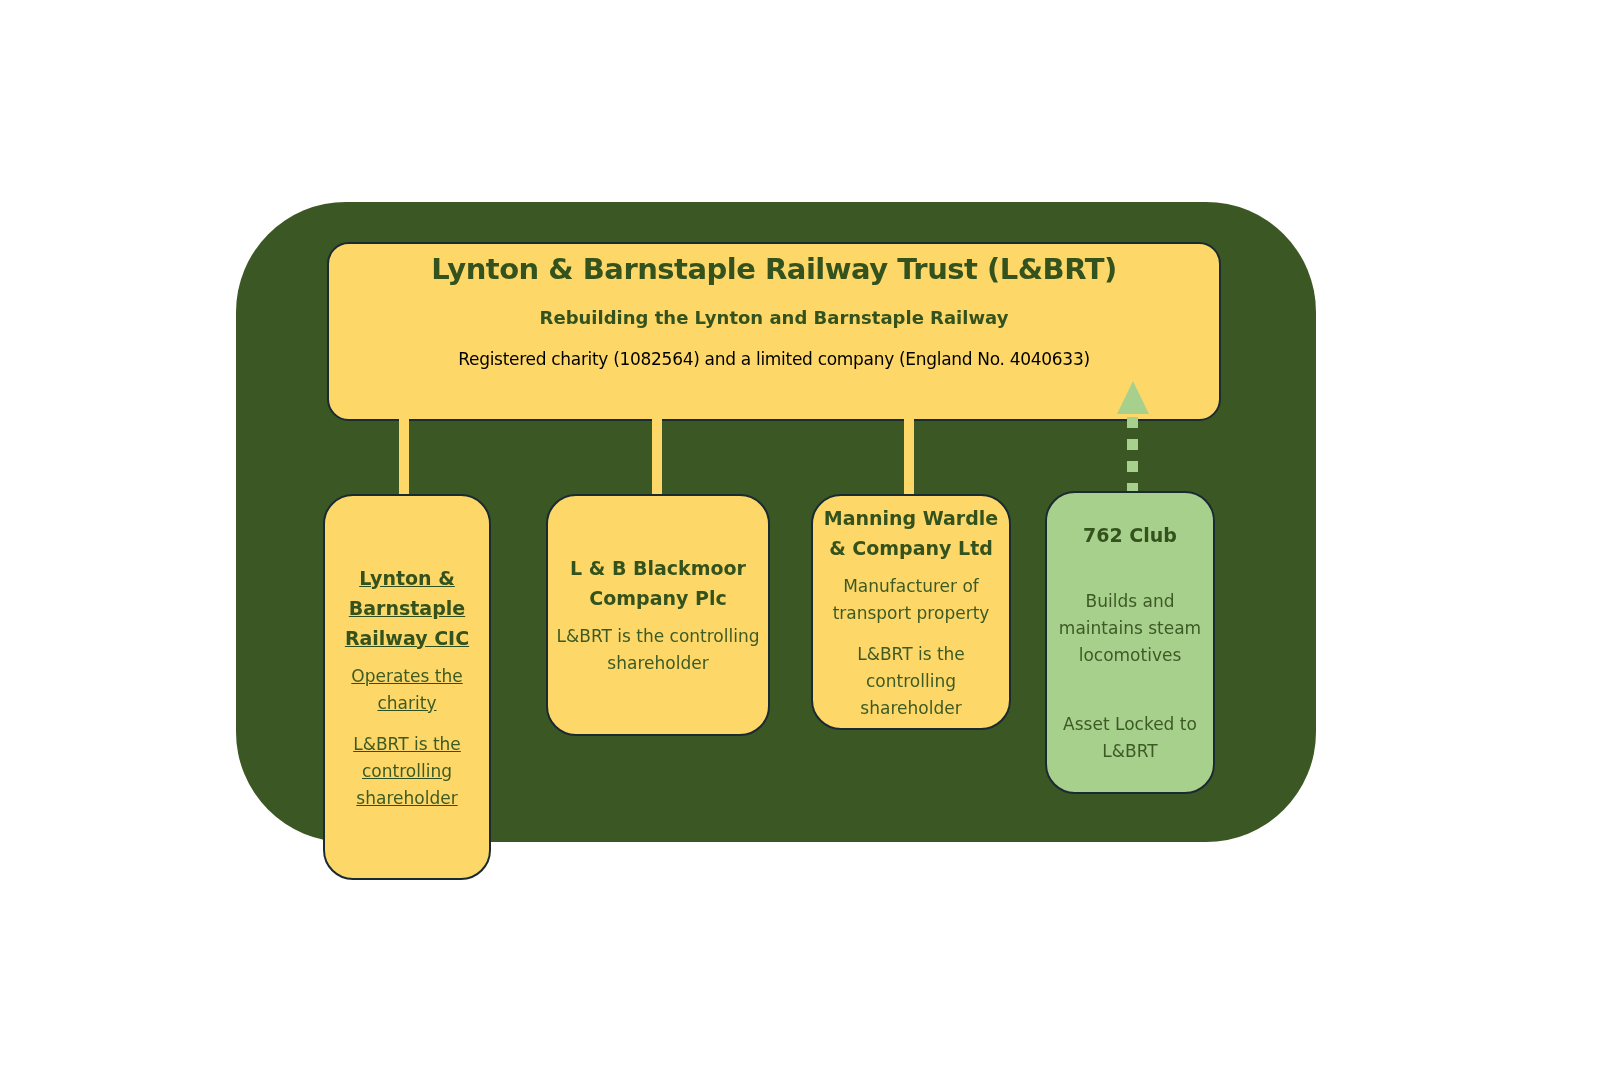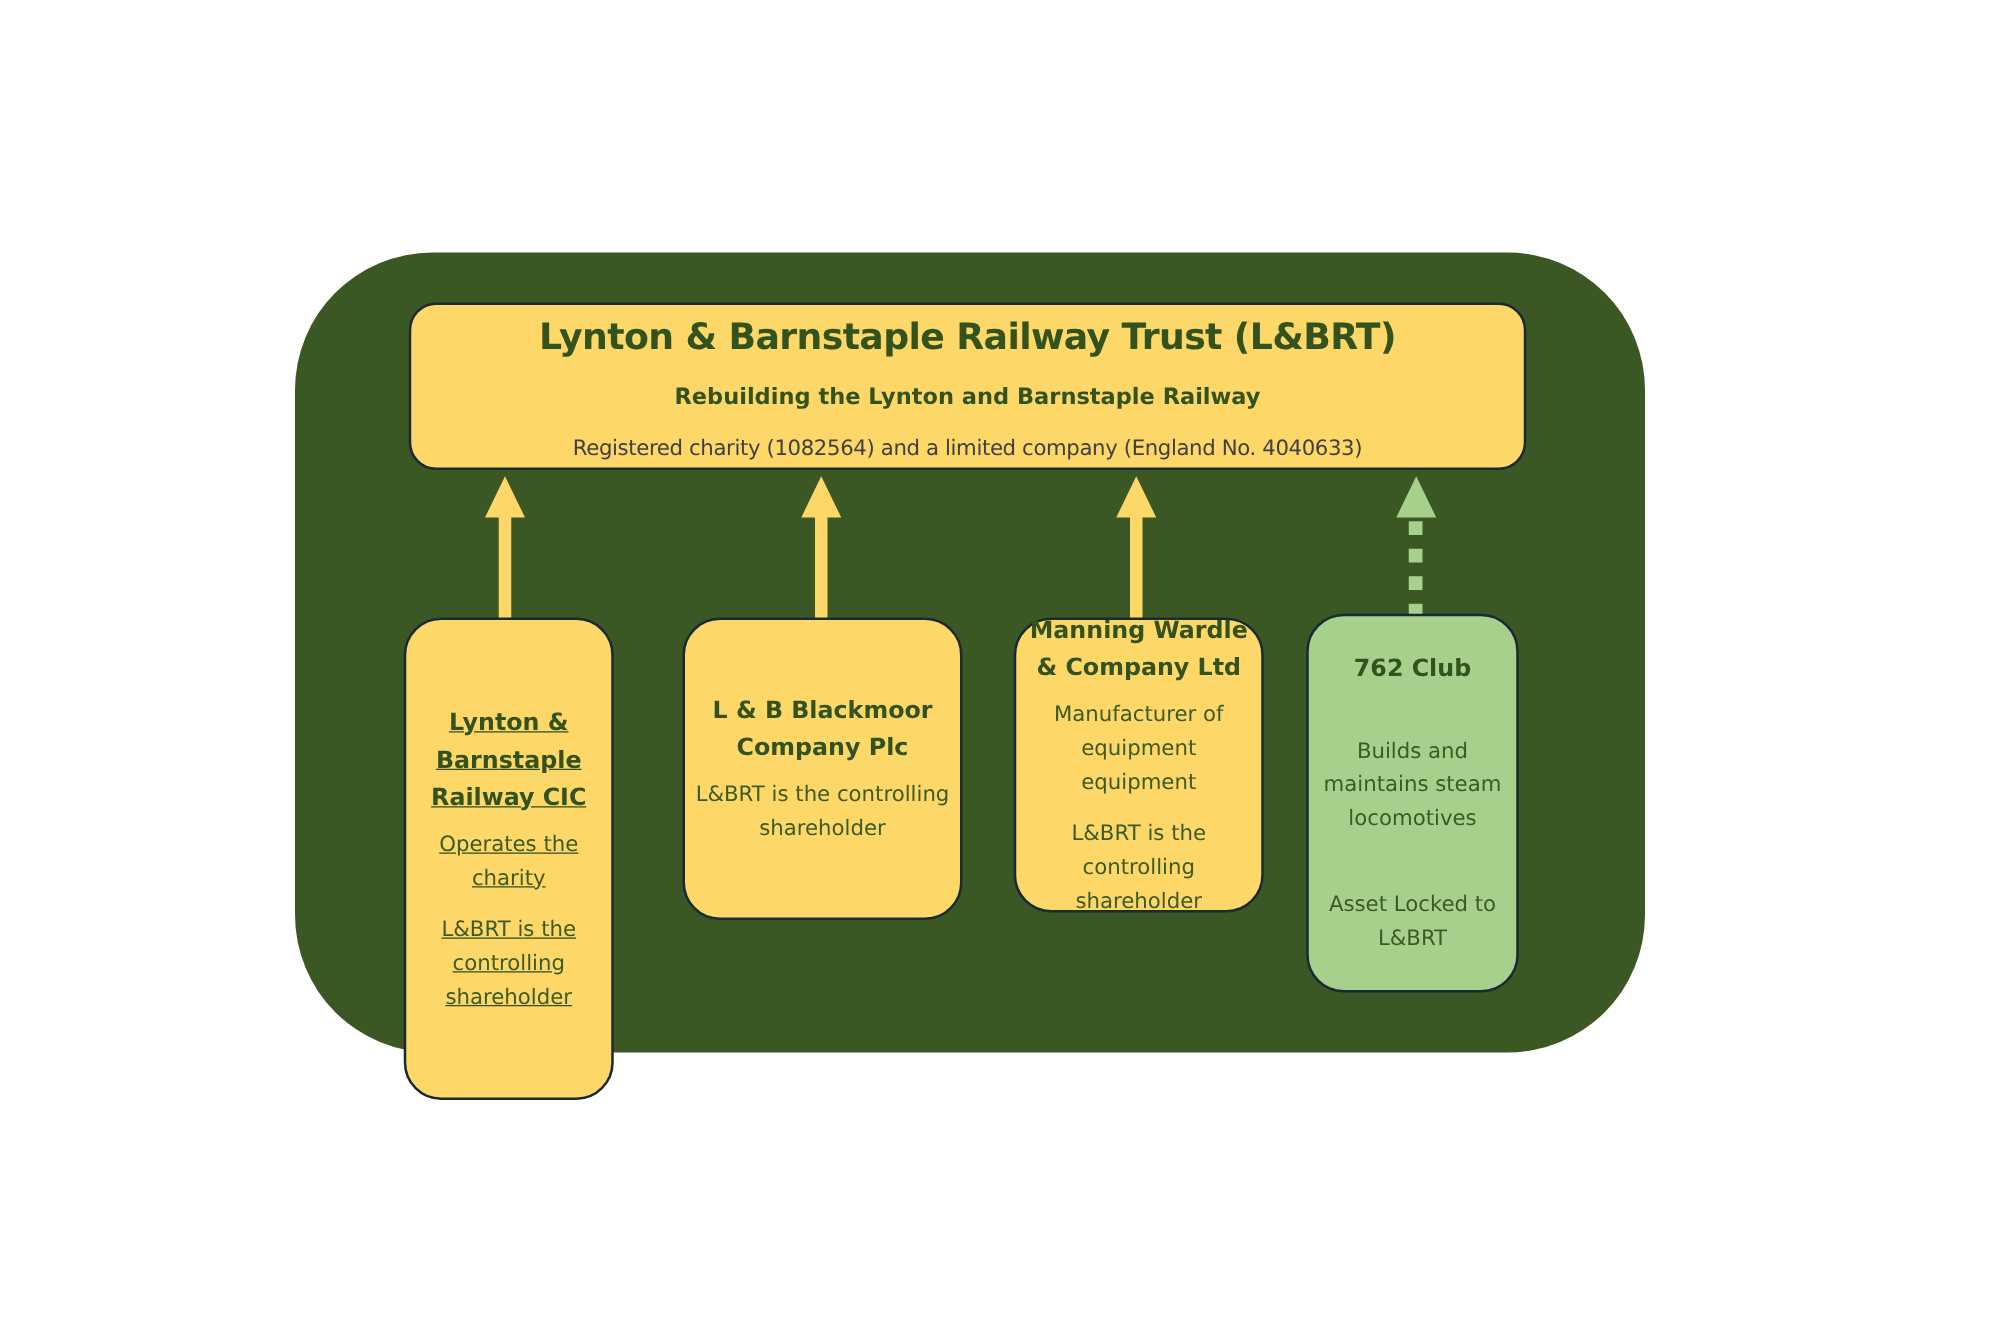--- a/index.html
+++ b/index.html
@@ -1,25 +1,25 @@
 <!DOCTYPE html>
 <html><head>
 <meta charset="utf-8">
 <style>
   html, body { margin:0; padding:0; }
   body { width:1600px; height:1066px; background:#ffffff; position:relative; overflow:hidden;
          font-family: "DejaVu Sans", "Liberation Sans", sans-serif; color:#2f4f1c; }
   .frame { position:absolute; left:236px; top:202px; width:1080px; height:640px;
            background:#3b5723; border-radius:110px; }
-  .trust { position:absolute; left:327px; top:242px; width:894px; height:134px;
+  .trust { position:absolute; left:327px; top:242px; width:894px; height:179px;
            background:#fdd868; border:2px solid #1a2a33; border-radius:22px; box-sizing:border-box;
            text-align:center; }
   .trust .t1 { position:absolute; left:0; right:0; top:8px; font-size:29px; font-weight:bold; color:#34521d; letter-spacing:-0.5px; }
   .trust .t2 { position:absolute; left:0; right:0; top:63px; font-size:18px; font-weight:bold; color:#34521d; }
-  .trust .t3 { position:absolute; left:0; right:0; top:105px; font-size:17px; color:#404040; letter-spacing:-0.3px; }
+  .trust .t3 { position:absolute; left:0; right:0; top:105px; font-size:17px; color:#000000; letter-spacing:-0.3px; }
   .box { position:absolute; box-sizing:border-box; border:2px solid #1a2a33; border-radius:30px;
          text-align:center; display:flex; flex-direction:column; justify-content:center; padding:0 8px; }
   .box.yellow { background:#fdd868; }
   .box.green { background:#a8d08d; }
   .box .name { font-size:19px; font-weight:bold; color:#34521d; line-height:30px; margin-bottom:10px; }
   .box .desc { font-size:17px; color:#3d5a24; line-height:27px; margin-bottom:14px; }
   .box .note { font-size:17px; color:#3d5a24; line-height:27px; }
   svg.arrows { position:absolute; left:0; top:0; }
 </style>
 </head>
@@ -61,21 +61,21 @@
   <div class="note">L&amp;BRT is the controlling shareholder</div>
 </div>
 
 <div class="box yellow" style="left:546px; top:494px; width:224px; height:242px;">
   <div class="name">L &amp; B Blackmoor Company Plc</div>
   <div class="note">L&amp;BRT is the controlling shareholder</div>
 </div>
 
 <div class="box yellow" style="left:811px; top:494px; width:200px; height:236px;">
   <div class="name">Manning Wardle &amp; Company Ltd</div>
-  <div class="desc">Manufacturer of equipment equipment</div>
+  <div class="desc">Manufacturer of transport property</div>
   <div class="note">L&amp;BRT is the controlling shareholder</div>
 </div>
 
 <div class="box green" style="left:1045px; top:491px; width:170px; height:303px;gap:28px;">
   <div class="name">762 Club</div>
   <div class="desc">Builds and maintains steam locomotives</div>
   <div class="note">Asset Locked to L&amp;BRT</div>
 </div>
 
 </body></html>

